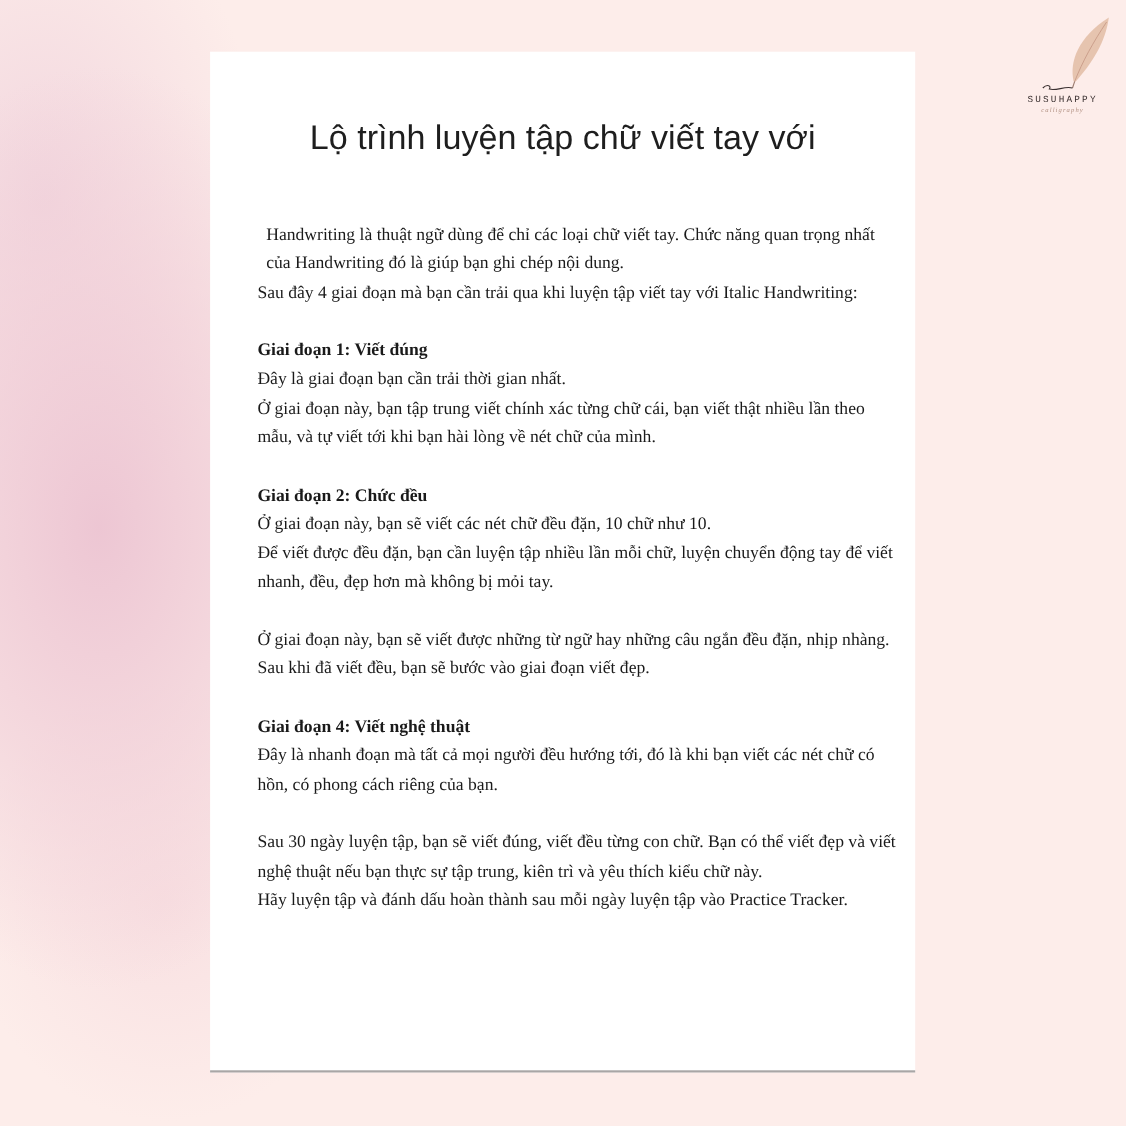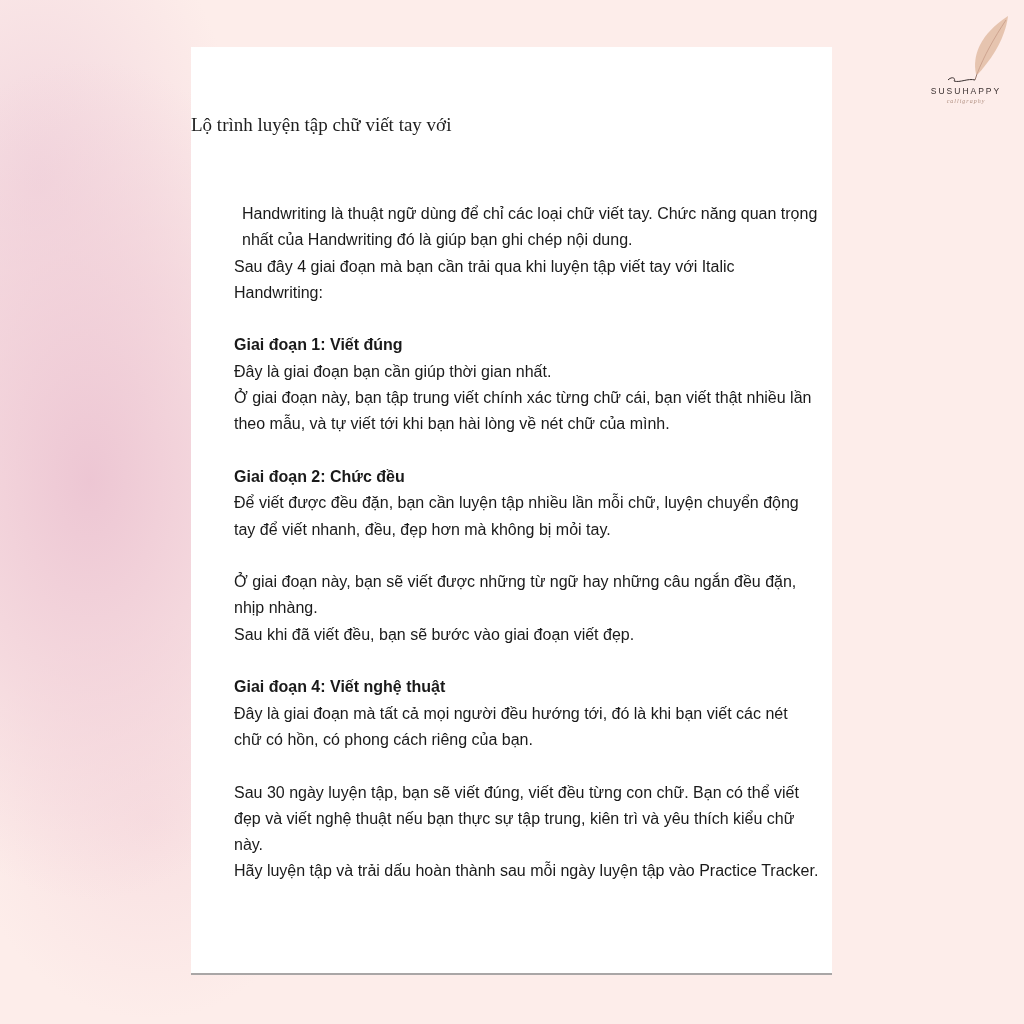--- a/index.html
+++ b/index.html
@@ -16,39 +16,38 @@
         radial-gradient(ellipse 180px 200px at 150px 820px, rgba(245,215,220,0.6), rgba(253,237,234,0) 100%);
     }
     .page {
       position: absolute; left: 191px; top: 47px; width: 641px; height: 928px;
       background: #ffffff;
       border-bottom: 2px solid #a9a6a6;
       box-sizing: border-box;
     }
     .title {
       position: absolute; left: 0; top: 60px; width: 641px;
-      text-align: left; color: #1e1e1e;
-      font-size: 19px; line-height: 35px; font-weight: normal;
+      text-align: center; color: #1e1e1e;
+      font-size: 31px; line-height: 35px; font-weight: normal;
       margin: 0;
-      font-family: Liberation Serif, serif;
     }
     .body {
       position: absolute; left: 43px; top: 154px; width: 585px;
       color: #1a1a1a; font-size: 16px; line-height: 26.3px;
     }
-    .body p { margin: 0; }
+    .body p { margin: 0; font-family: Liberation Serif, serif; }
     .gap { height: 26.3px; }
     .heading { font-weight: bold; }
     .indent { padding-left: 8px; }
     .logo {
       position: absolute; left: 918px; top: 12px; width: 100px; height: 100px;
     }
     .logo-name {
       position: absolute; left: 0; top: 74px; width: 96px; text-align: center;
-      font-family: Liberation Sans, sans-serif; font-size: 8.5px; letter-spacing: 2px;
+      font-family: Liberation Mono, monospace; font-size: 8.5px; letter-spacing: 2px;
       color: #3a3030;
     }
     .logo-sub {
       position: absolute; left: 0; top: 86px; width: 96px; text-align: center;
       font-family: "Liberation Serif", serif; font-style: italic; font-size: 6px;
       color: #b08f80; letter-spacing: 1px;
     }
   </style>
 </head>
 <body>
@@ -70,32 +69,33 @@
   <h1 class="title">
     <span>Lộ trình luyện tập chữ viết tay với</span><br>
   </h1>
 
   <div class="body">
     <p class="indent">Handwriting là thuật ngữ dùng để chỉ các loại chữ viết tay. Chức năng quan trọng nhất của Handwriting đó là giúp bạn ghi chép nội dung.</p>
     <p>Sau đây 4 giai đoạn mà bạn cần trải qua khi luyện tập viết tay với Italic Handwriting:</p>
     <div class="gap"></div>
 
     <p class="heading">Giai đoạn 1: Viết đúng</p>
-    <p>Đây là giai đoạn bạn cần giúp thời gian nhất.</p>
+    <p>Đây là giai đoạn bạn cần trải thời gian nhất.</p>
     <p>Ở giai đoạn này, bạn tập trung viết chính xác từng chữ cái, bạn viết thật nhiều lần theo mẫu, và tự viết tới khi bạn hài lòng về nét chữ của mình.</p>
     <div class="gap"></div>
 
     <p class="heading">Giai đoạn 2: Chức đều</p>
+    <p>Ở giai đoạn này, bạn sẽ viết các nét chữ đều đặn, 10 chữ như 10.</p>
     <p>Để viết được đều đặn, bạn cần luyện tập nhiều lần mỗi chữ, luyện chuyển động tay để viết nhanh, đều, đẹp hơn mà không bị mỏi tay.</p>
     <div class="gap"></div>
 
     <p>Ở giai đoạn này, bạn sẽ viết được những từ ngữ hay những câu ngắn đều đặn, nhịp nhàng.</p>
     <p>Sau khi đã viết đều, bạn sẽ bước vào giai đoạn viết đẹp.</p>
     <div class="gap"></div>
 
     <p class="heading">Giai đoạn 4: Viết nghệ thuật</p>
-    <p>Đây là giai đoạn mà tất cả mọi người đều hướng tới, đó là khi bạn viết các nét chữ có hồn, có phong cách riêng của bạn.</p>
+    <p>Đây là nhanh đoạn mà tất cả mọi người đều hướng tới, đó là khi bạn viết các nét chữ có hồn, có phong cách riêng của bạn.</p>
     <div class="gap"></div>
 
     <p>Sau 30 ngày luyện tập, bạn sẽ viết đúng, viết đều từng con chữ. Bạn có thể viết đẹp và viết nghệ thuật nếu bạn thực sự tập trung, kiên trì và yêu thích kiểu chữ này.</p>
-    <p>Hãy luyện tập và trải dấu hoàn thành sau mỗi ngày luyện tập vào Practice Tracker.</p>
+    <p>Hãy luyện tập và đánh dấu hoàn thành sau mỗi ngày luyện tập vào Practice Tracker.</p>
   </div>
 </div>
 
 </body></html>

